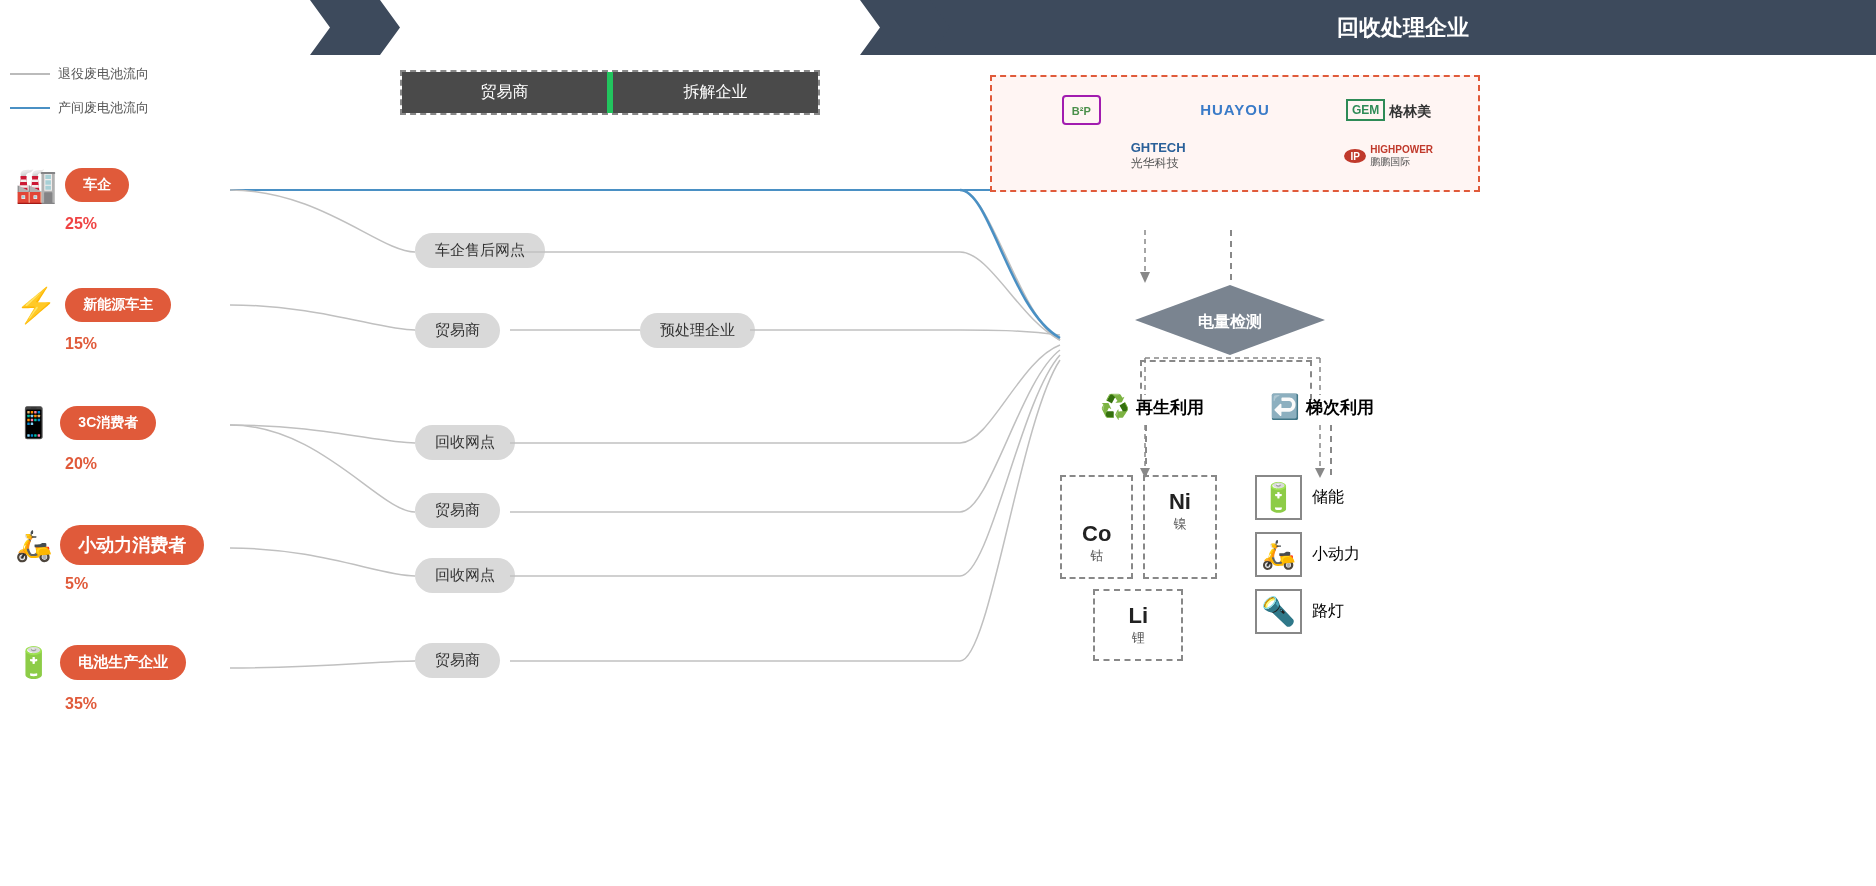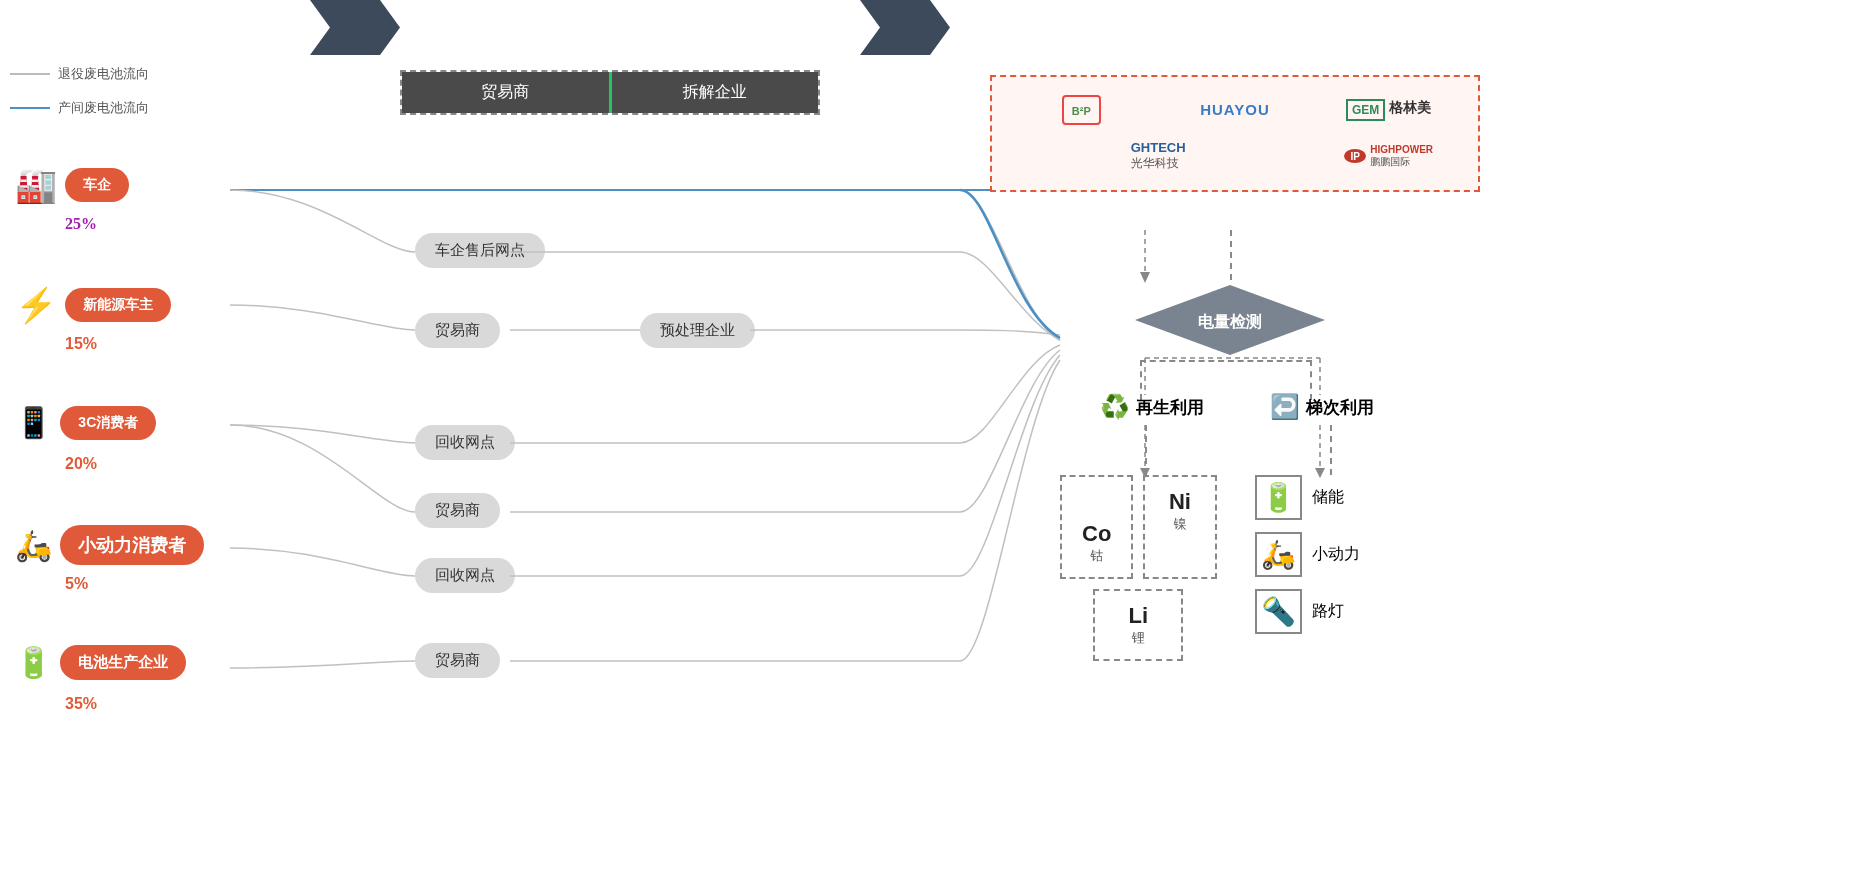--- a/index.html
+++ b/index.html
@@ -95,39 +95,42 @@
     </svg>
   </div>
 
 
   <div style="position:absolute; top:0; left:860px; width:90px; height:55px; overflow:hidden; z-index:2;">
     <svg width="90" height="55" viewBox="0 0 90 55">
       <polygon points="0,0 70,0 90,27.5 70,55 0,55 20,27.5" fill="#3d4a5c"></polygon>
     </svg>
   </div>
 
+  <div class="header-strip" style="left:930px; width:946px;">
+    <span>回收处理企业</span>
+  </div>
 
   <div style="position:absolute; top:65px; left:10px;">
     <div class="legend-item">
       <div class="legend-line-gray"></div>
       <span>退役废电池流向</span>
     </div>
     <div class="legend-item" style="margin-top:16px;">
       <div class="legend-line-blue"></div>
       <span>产间废电池流向</span>
     </div>
   </div>
 
   <div style="position:absolute; top:165px; left:15px; display:flex; align-items:center; gap:8px;">
     <span style="font-size:34px;">🏭</span>
     <div class="source-badge">
       <span>车企</span>
     </div>
   </div>
-  <div style="position:absolute; top:215px; left:65px; color:#a21caf; font-size:16px; font-weight:bold;font-family:Liberation Serif, serif;">25%</div>
+  <div style="position:absolute; top:215px; left:65px; color:#ef4444; font-size:16px; font-weight:bold;">25%</div>
 
   <div style="position:absolute; top:285px; left:15px; display:flex; align-items:center; gap:8px;">
     <span style="font-size:34px;">⚡</span>
     <div class="source-badge">
       <span>新能源车主</span>
     </div>
   </div>
   <div style="position:absolute; top:335px; left:65px; color:#e05a3a; font-size:16px; font-weight:bold;">15%</div>
 
   <div style="position:absolute; top:405px; left:15px; display:flex; align-items:center; gap:8px;">
@@ -149,21 +152,21 @@
   <div style="position:absolute; top:645px; left:15px; display:flex; align-items:center; gap:8px;">
     <span style="font-size:30px;">🔋</span>
     <div class="source-badge" style="font-size:15px;">
       <span>电池生产企业</span>
     </div>
   </div>
   <div style="position:absolute; top:695px; left:65px; color:#e05a3a; font-size:16px; font-weight:bold;">35%</div>
 
   <div style="position:absolute; top:70px; left:400px; width:420px; border:2px dashed #888; display:flex;">
     <div style="flex:1; background:#4a4a4a; color:#fff; text-align:center; padding:10px; font-size:16px;">贸易商</div>
-    <div style="flex:1; background:#4a4a4a; color:#fff; text-align:center; padding:10px; font-size:16px; border-left:3px solid #22c55e;">拆解企业</div>
+    <div style="flex:1; background:#4a4a4a; color:#fff; text-align:center; padding:10px; font-size:16px; border-left:6px solid #22c55e;">拆解企业</div>
   </div>
 
   <div style="position:absolute; top:233px; left:415px;">
     <div class="mid-pill">
       <span>车企售后网点</span>
     </div>
   </div>
 
   <div style="position:absolute; top:313px; left:415px;">
     <div class="mid-pill">
@@ -197,29 +200,29 @@
 
   <div style="position:absolute; top:643px; left:415px;">
     <div class="mid-pill">
       <span>贸易商</span>
     </div>
   </div>
 
   <div style="position:absolute; top:75px; left:990px; width:490px; border:2px dashed #e05a3a; background:#fff5f3; padding:18px 20px;">
     <div style="display:grid; grid-template-columns:1fr 1fr 1fr; gap:15px; align-items:center; justify-items:center;">
 
-      <div style="border:2px solid #ef4444; padding:4px 8px; border-radius:4px; text-align:center;">
+      <div style="border:2px solid #a21caf; padding:4px 8px; border-radius:4px; text-align:center;">
         <span style="color:#4a8f4a; font-size:11px; font-weight:bold;">B²P</span>
       </div>
 
       <div>
         <span style="color:#3a7bc8; font-size:15px; font-weight:bold; letter-spacing:1px;">HUAYOU</span>
       </div>
 
-      <div style="display:flex; align-items:flex-start; gap:4px;">
+      <div style="display:flex; align-items:flex-end; gap:4px;">
         <span style="border:2px solid #2e8b57; color:#2e8b57; font-size:12px; font-weight:bold; padding:2px 4px;">GEM</span>
         <span style="font-size:14px; font-weight:bold; color:#333;">格林美</span>
       </div>
 
       <div style="grid-column:1/3;">
         <div style="color:#2a6099; font-size:13px; font-weight:bold;">GHTECH</div>
         <div style="color:#555; font-size:12px;">光华科技</div>
       </div>
 
       <div>

